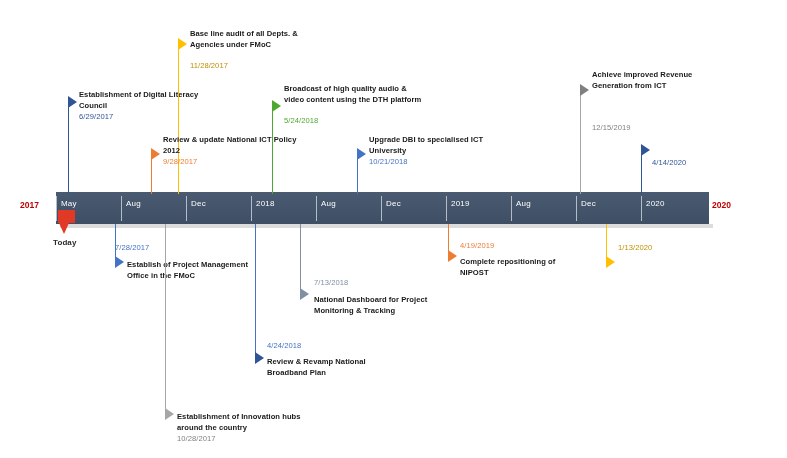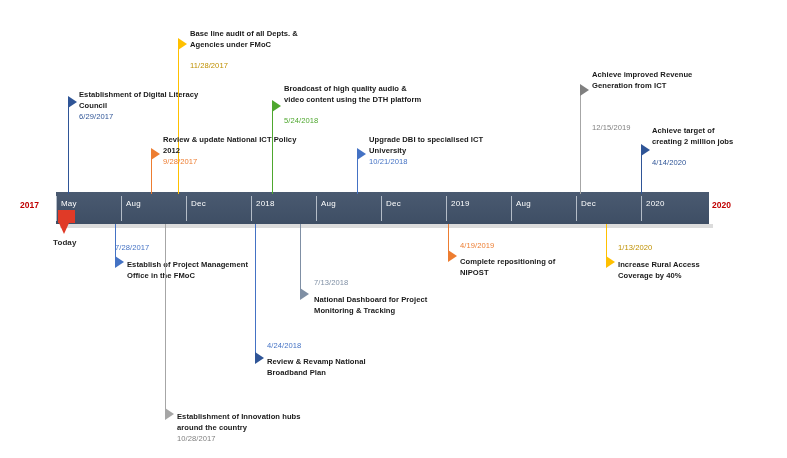--- a/index.html
+++ b/index.html
@@ -200,22 +200,20 @@
   <div class="ms-date" style="left:369px; top:157px; color:#4472c4;">10/21/2018</div>
 
   <div class="stem" style="left:580px; top:88px; height:106px; background:#a6a6a6"></div>
   <div class="flag" style="left:580px; top:84px; border-left:9px solid #808080;"></div>
   <div class="ms-text" style="left:592px; top:70px; width:180px;">Achieve improved Revenue
 Generation from ICT</div>
   <div class="ms-date" style="left:592px; top:102px; color:#808080;margin-top:21px;">12/15/2019</div>
 
   <div class="stem" style="left:641px; top:148px; height:46px; background:#2f5597"></div>
   <div class="flag" style="left:641px; top:144px; border-left:9px solid #2f5597;"></div>
-  <div class="ms-text" style="left:652px; top:126px; width:130px;">Achieve target of
-creating 2 million jobs</div>
   <div class="ms-date" style="left:652px; top:158px; color:#2f5597;">4/14/2020</div>
 
   <div class="stem" style="left:115px; top:224px; height:38px; background:#4472c4"></div>
   <div class="flag" style="left:115px; top:256px; border-left:9px solid #4472c4;"></div>
   <div class="ms-date" style="left:115px; top:243px; color:#4472c4;">7/28/2017</div>
   <div class="ms-text" style="left:127px; top:260px; width:175px;">Establish of Project Management
 Office in the FMoC</div>
 
   <div class="stem" style="left:165px; top:224px; height:190px; background:#a6a6a6"></div>
   <div class="flag" style="left:165px; top:408px; border-left:9px solid #a6a6a6;"></div>
@@ -237,16 +235,14 @@
 
   <div class="stem" style="left:448px; top:224px; height:32px; background:#ed7d31"></div>
   <div class="flag" style="left:448px; top:250px; border-left:9px solid #ed7d31;"></div>
   <div class="ms-date" style="left:460px; top:241px; color:#ed7d31;">4/19/2019</div>
   <div class="ms-text" style="left:460px; top:257px; width:175px;">Complete repositioning of
 NIPOST</div>
 
   <div class="stem" style="left:606px; top:224px; height:36px; background:#ffc000"></div>
   <div class="flag" style="left:606px; top:256px; border-left:9px solid #ffc000;"></div>
   <div class="ms-date" style="left:618px; top:243px; color:#bf9000;">1/13/2020</div>
-  <div class="ms-text" style="left:618px; top:260px; width:170px;">Increase Rural Access
-Coverage by 40%</div>
 
 </div>
 
 </body></html>

